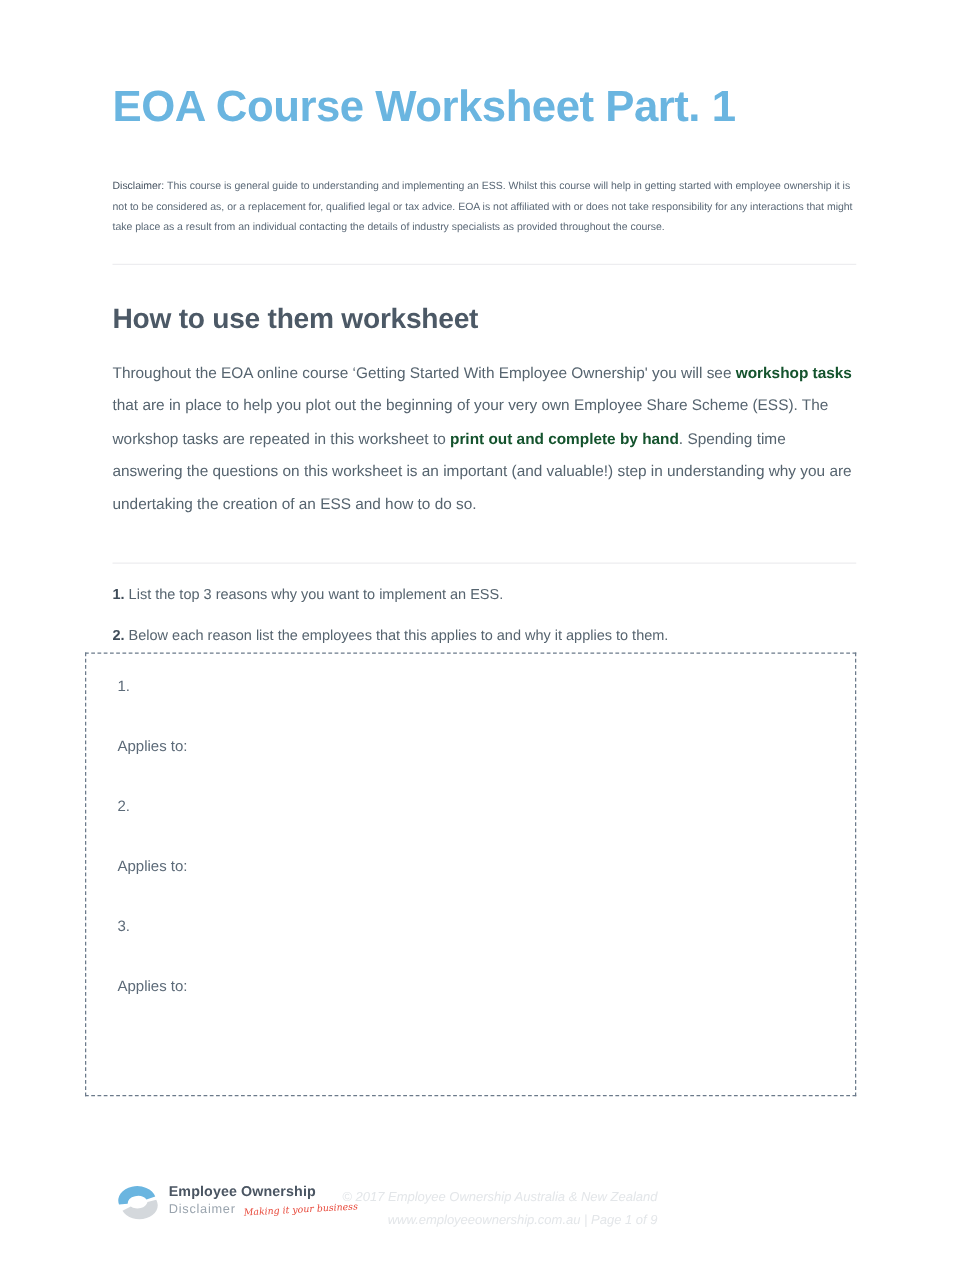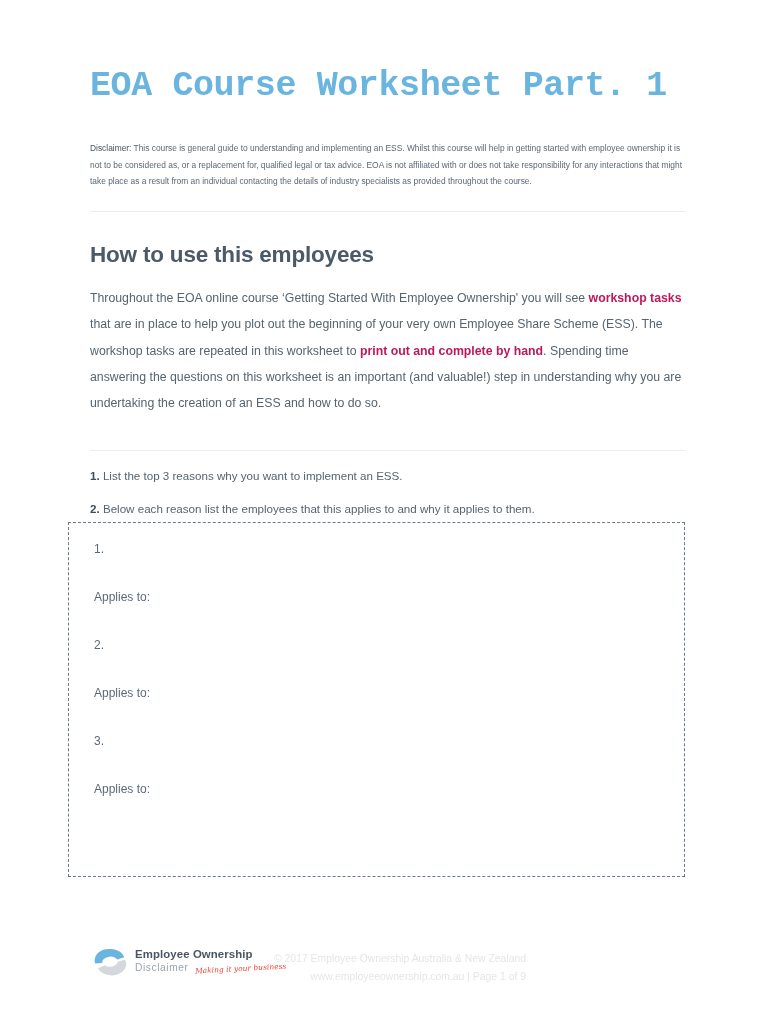--- a/index.html
+++ b/index.html
@@ -35,21 +35,20 @@
 
   
   .doc-title {
     margin: 0;
     padding-top: 66px;
     font-size: 35px;
     line-height: 1.15;
     font-weight: bold;
     letter-spacing: -0.4px;
     color: #6ab5e0;
-    font-family: Liberation Mono, monospace;
   }
 
   
   .disclaimer {
     margin: 0;
     padding-top: 34px;
     font-size: 8.4px;
     line-height: 1.95;
     color: #5a6876;
     text-align: left;
@@ -80,21 +79,21 @@
     letter-spacing: -0.2px;
   }
 
   .body-copy {
     margin: 0;
     padding-top: 17px;
     font-size: 12.3px;
     line-height: 2.12;
     color: #56646f;
   }
-  .body-copy b { font-weight: bold; color: #be185d; }
+  .body-copy b { font-weight: bold; color: #14532d; }
 
   
   .task-heading {
     margin: 0;
     padding-top: 29px;
     font-size: 17.5px;
     font-weight: bold;
     line-height: 1.2;
     color: #f4795b;
     letter-spacing: -0.1px;
@@ -179,39 +178,40 @@
   }
 
   .footer-right {
     position: absolute;
     right: 90px;
     top: 12px;
     text-align: right;
     font-size: 10.4px;
     line-height: 1.72;
     color: #e3e6e9;
+    font-style: italic;
   }
   .footer-right span { display: block; }
 </style>
 </head>
 <body>
 
 <div class="page">
 
   <div class="content">
 
     <h1 class="doc-title">EOA Course Worksheet Part. 1</h1>
 
     <p class="disclaimer">
       <b>Disclaimer:</b><span> This course is general guide to understanding and implementing an ESS. Whilst this course will help in getting started with employee ownership it is not to be considered as, or a replacement for, qualified legal or tax advice. EOA is not affiliated with or does not take responsibility for any interactions that might take place as a result from an individual contacting the details of industry specialists as provided throughout the course.</span>
     </p>
 
     <hr class="divider divider-1">
 
-    <h2 class="section-heading">How to use this employees</h2>
+    <h2 class="section-heading">How to use them worksheet</h2>
 
     <p class="body-copy">
       <span>Throughout the EOA online course ‘Getting Started With Employee Ownership' you will see </span><b>workshop tasks</b><span> that are in place to help you plot out the beginning of your very own Employee Share Scheme (ESS). The workshop tasks are repeated in this worksheet to </span><b>print out and complete by hand</b><span>. Spending time answering the questions on this worksheet is an important (and valuable!) step in understanding why you are undertaking the creation of an ESS and how to do so.</span>
     </p>
 
     <hr class="divider divider-2">
 
 
     <p class="task-item">
       <span class="num">1.</span><span> List the top 3 reasons why you want to implement an ESS.</span>

